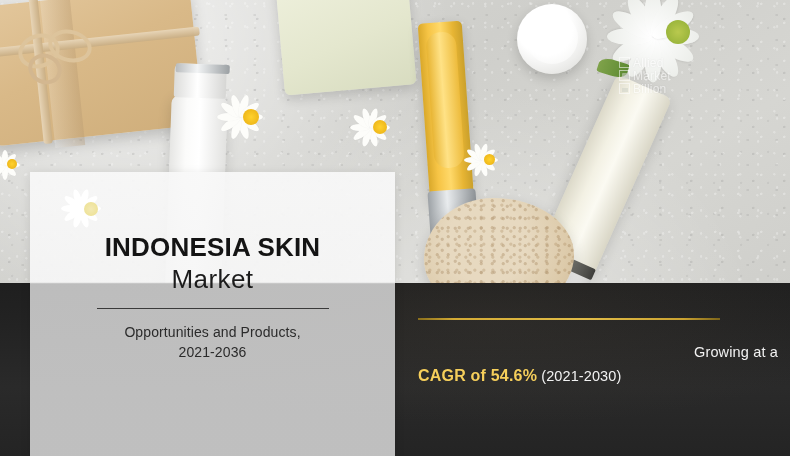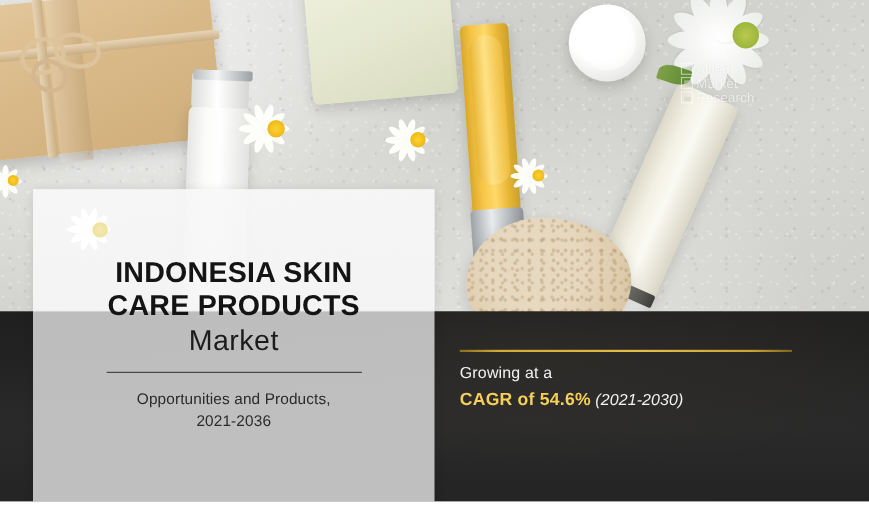--- a/index.html
+++ b/index.html
@@ -290,34 +290,35 @@
     line-height:22px;
     color:#f2f2f2;
     letter-spacing:.15px;
   }
   .rc-hl{color:#f6cf5b;font-weight:bold;}
   .rc-divider{
     width:302px;height:2px;margin-top:15px;
     background:linear-gradient(90deg,#8a6f1c,#d4ab35 12%,#e2bd48 55%,#caa231 88%,#7d651a);
   }
   .rc-grow{
-    margin-top:10px;
+    margin-top:22px;
     font-size:14.5px;
     line-height:21px;
     color:#f2f2f2;
     letter-spacing:.15px;
+    text-align:right;
   }
   .rc-cagr-line{
     margin-top:2px;
     font-size:15px;
     line-height:22px;
     color:#f2f2f2;
   }
   .rc-cagr{color:#f6cf5b;font-weight:bold;font-size:16px;letter-spacing:.2px;}
-  .rc-years{font-size:14.5px;letter-spacing:.1px;font-style:italic;}
+  .rc-years{font-size:14.5px;letter-spacing:.1px;}
 
   .bottom-white{
     position:absolute;left:0;top:456px;width:790px;height:10px;background:#ffffff;
   }
 </style>
 </head>
 <body>
 
 <div class="banner">
 
@@ -428,21 +429,21 @@
     <div class="wm-row">
       <span class="wm-box b1"></span>
       <span class="wm-text">Allied</span>
     </div>
     <div class="wm-row">
       <span class="wm-box b2"></span>
       <span class="wm-text">Market</span>
     </div>
     <div class="wm-row">
       <span class="wm-box b3"></span>
-      <span class="wm-text">Research</span>
+      <span class="wm-text">Billion</span>
     </div>
   </div>
 
   <div class="dark-band"></div>
 
   <div class="title-card">
     <div class="card-daisy">
       <i style="transform:rotate(0deg)"></i>
         <i style="transform:rotate(36deg)"></i>
       <i style="transform:rotate(72deg)"></i>
@@ -451,21 +452,20 @@
         <i style="transform:rotate(180deg)"></i>
       <i style="transform:rotate(216deg)"></i>
         <i style="transform:rotate(252deg)"></i>
       <i style="transform:rotate(288deg)"></i>
         <i style="transform:rotate(324deg)"></i>
       <span class="core"></span>
     </div>
 
     <div class="title-block">
       <div class="t-line">INDONESIA SKIN</div>
-      <div class="t-line">CARE PRODUCTS</div>
       <div class="t-market">Market</div>
       <div class="t-divider"></div>
       <div class="t-sub">
         <div>Opportunities and Products,</div>
         <div>2021-2036</div>
       </div>
     </div>
   </div>
 
   <div class="right-copy">

